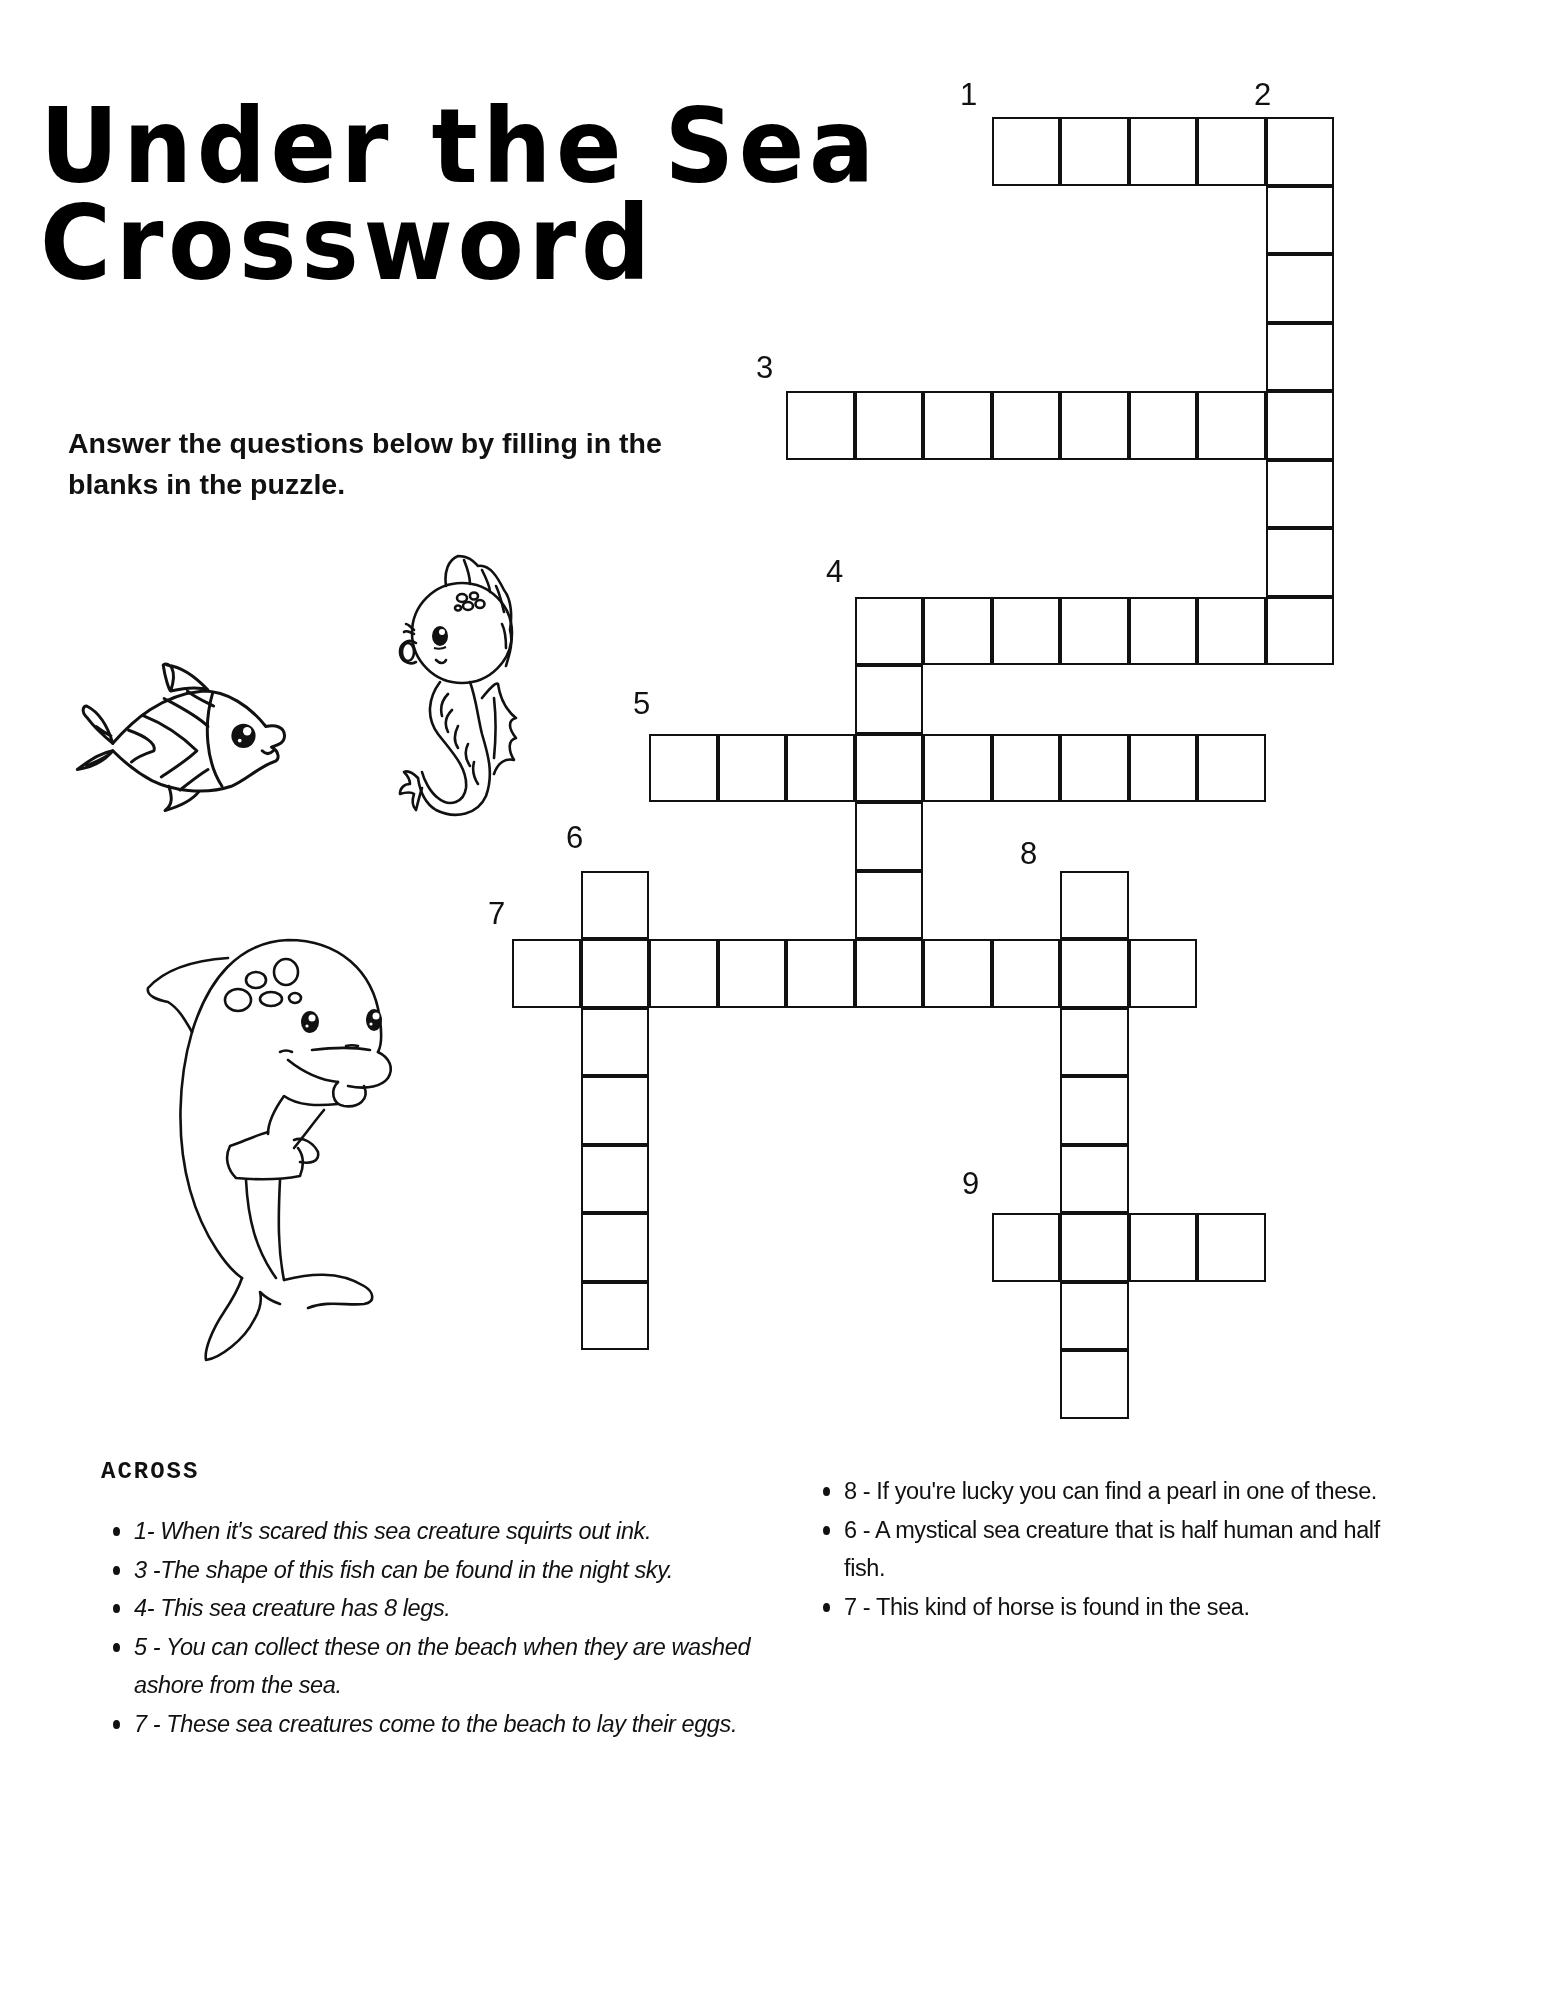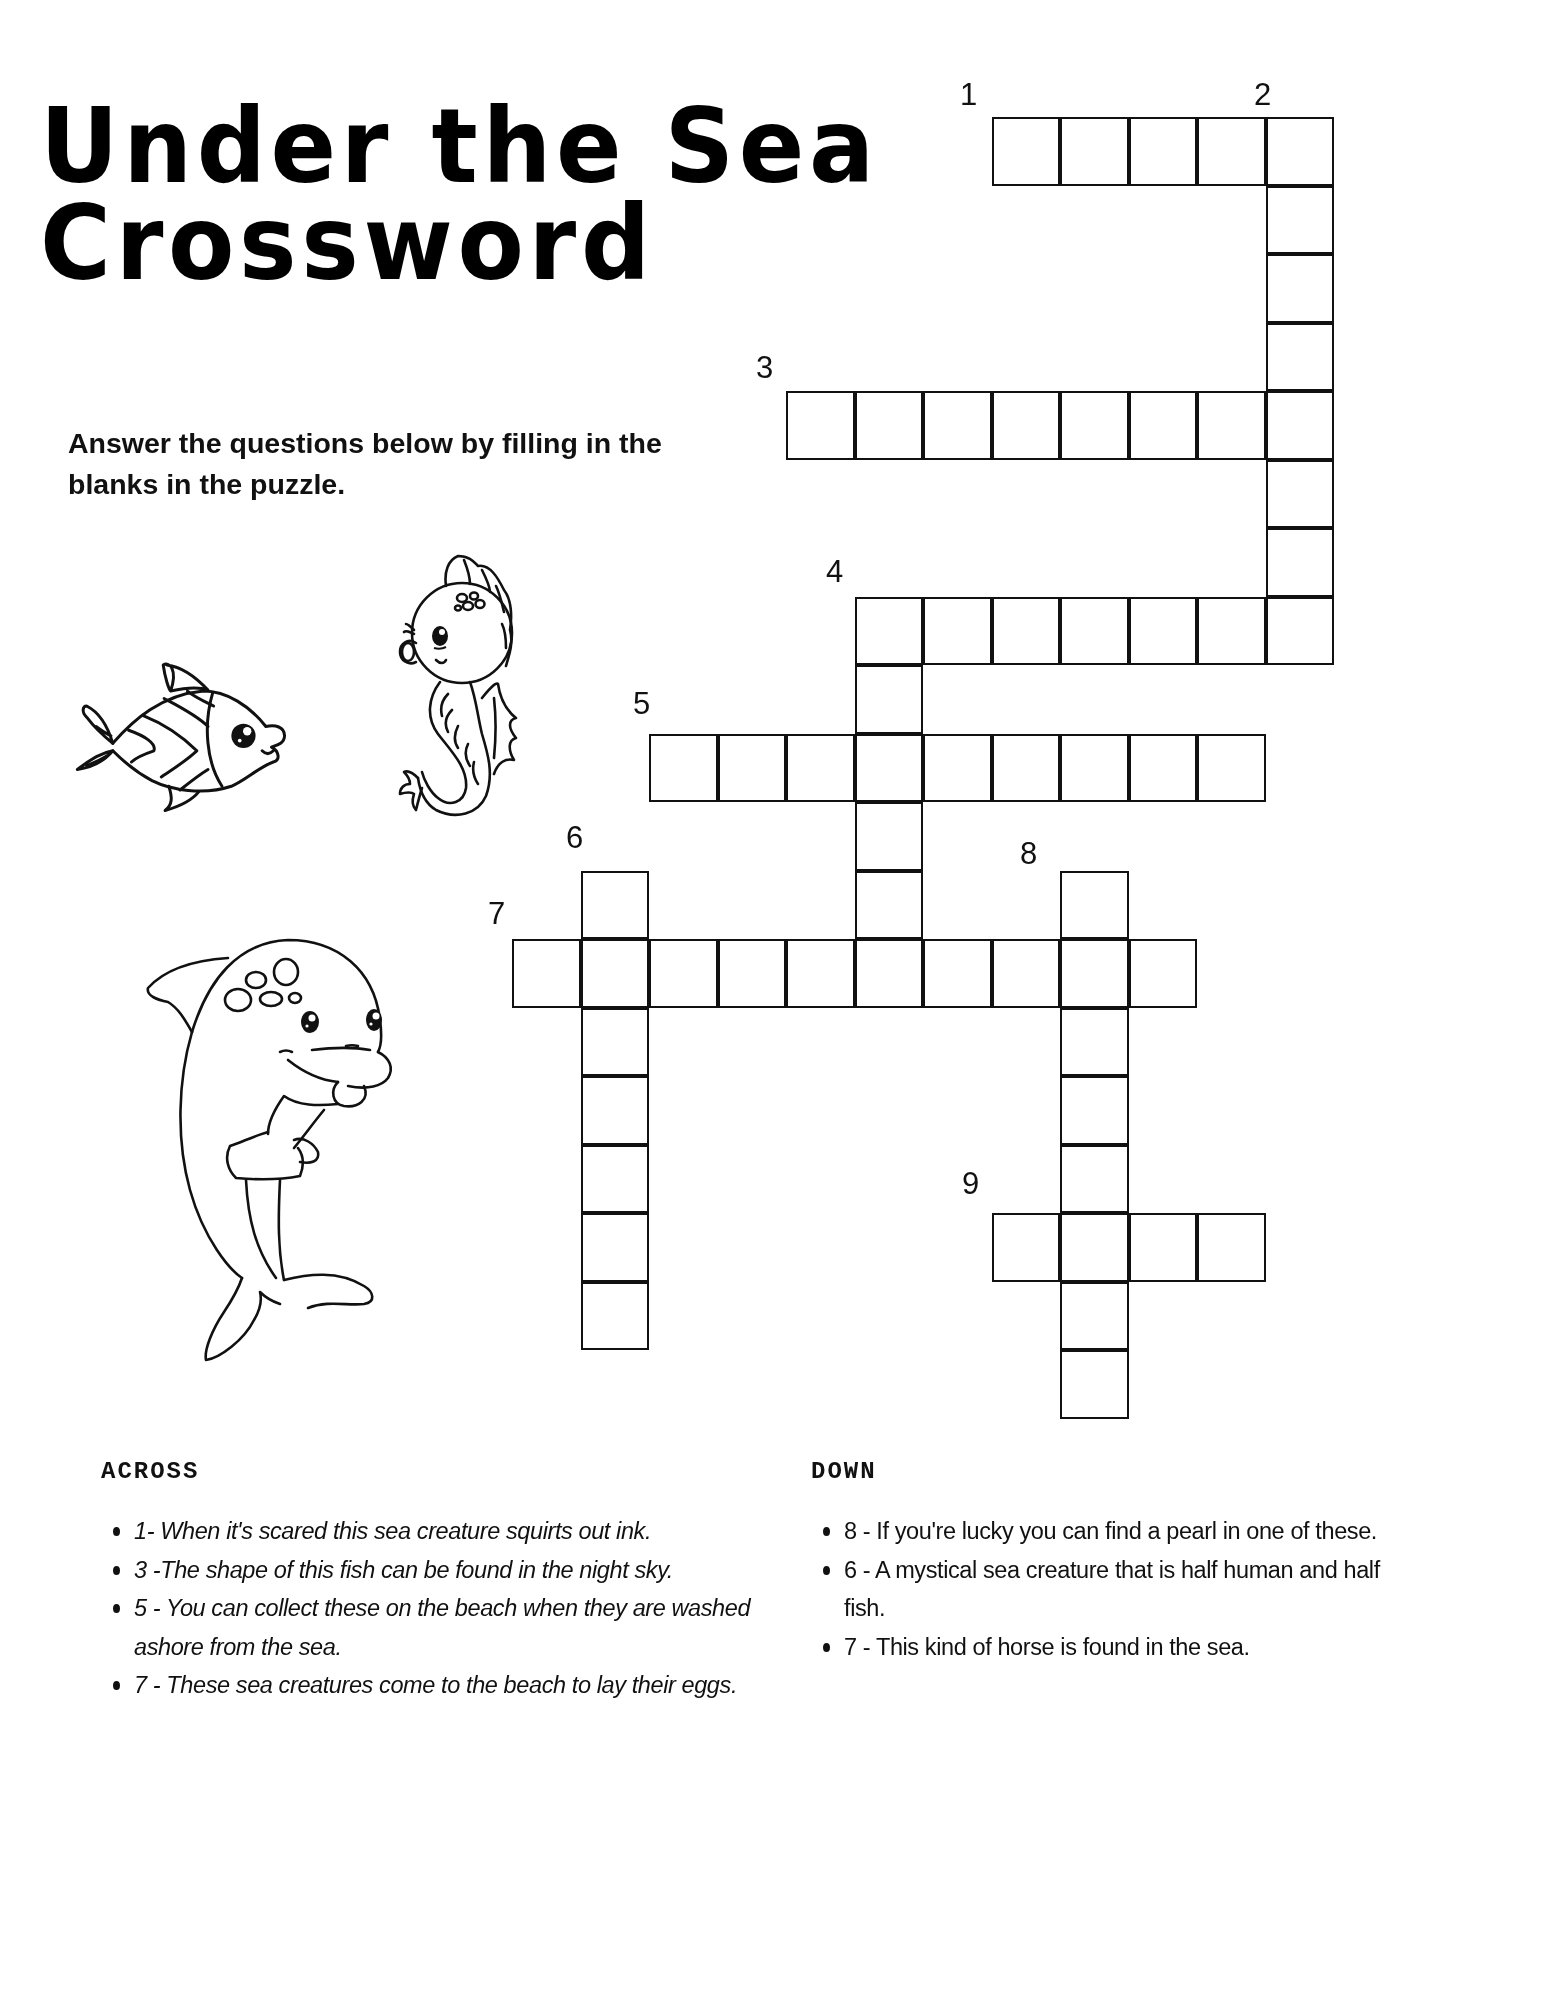--- a/index.html
+++ b/index.html
@@ -220,25 +220,25 @@
     <div class="clue-num" style="left: 488px; top: 898px;">7</div>
     <div class="clue-num" style="left: 1020px; top: 838px;">8</div>
     <div class="clue-num" style="left: 962px; top: 1168px;">9</div>
   </div>
 
 <section class="clues across">
   <h2>ACROSS</h2>
   <ul>
     <li>1- When it's scared this sea creature squirts out ink.</li>
     <li>3 -The shape of this fish can be found in the night sky.</li>
+    <li>4- This sea creature has 8 legs.</li>
     <li>5 - You can collect these on the beach when they are washed ashore from the sea.</li>
     <li>7 - These sea creatures come to the beach to lay their eggs.</li>
   </ul>
 </section>
 
 <section class="clues down">
-  <h2>DOWN</h2>
   <ul>
     <li>8 - If you're lucky you can find a pearl in one of these.</li>
     <li>6 - A mystical sea creature that is half human and half fish.</li>
     <li>7 - This kind of horse is found in the sea.</li>
   </ul>
 </section>
 
 </body></html>

